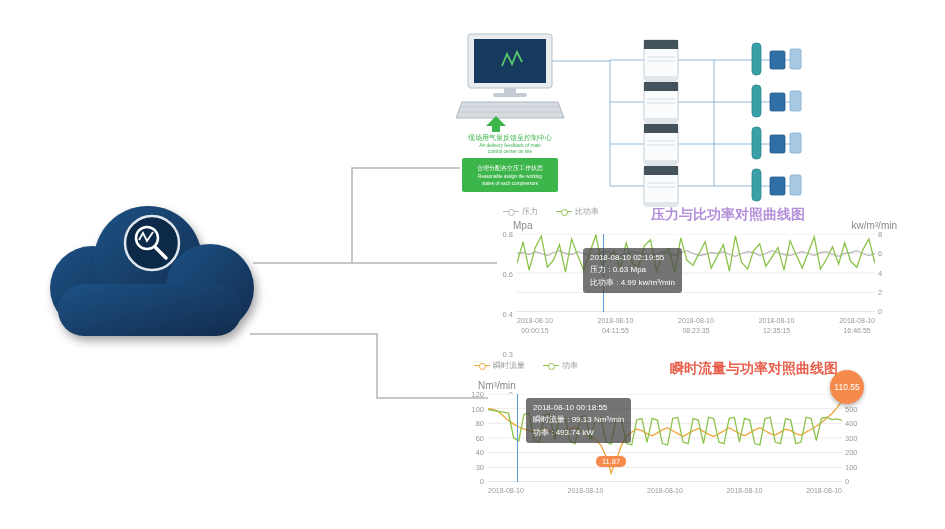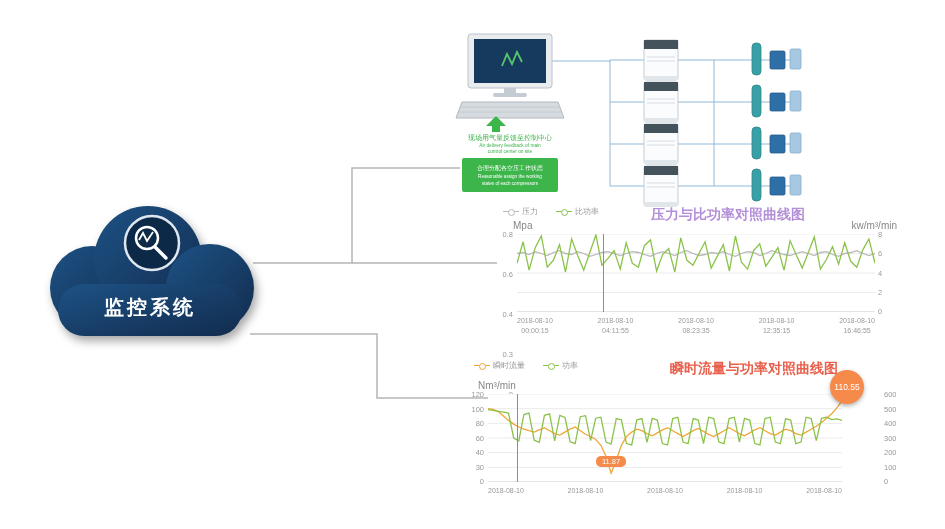--- a/index.html
+++ b/index.html
@@ -46,21 +46,21 @@
   .chart1 .plot{left:22px;top:30px;width:358px;height:78px;}
   .chart1 .cursor-line{left:86px;height:78px;}
   .chart1 .tooltip{left:66px;top:14px;}
   .chart1 .xlabels{left:22px;top:112px;width:358px;}
   
   .chart2{left:464px;top:358px;width:424px;height:152px;}
   .chart2 .legend{left:10px;top:2px;}
   .chart2 .chart-title{left:206px;top:2px;}
   .chart2 .ylab.left{left:14px;top:22px;}
   .chart2 .yticks.left{left:0;top:32px;width:20px;height:96px;}
-  .chart2 .yticks.right{left:381px;top:32px;width:22px;height:96px;margin-left:39px;}
+  .chart2 .yticks.right{left:381px;top:32px;width:22px;height:96px;}
   .chart2 .plot{left:24px;top:36px;width:354px;height:88px;}
   .chart2 .cursor-line{left:29px;height:88px;}
   .chart2 .tooltip{left:38px;top:4px;}
   .chart2 .xlabels{left:24px;top:128px;width:354px;}
   .point-marker{position:absolute;left:108px;top:62px;width:30px;height:11px;line-height:11px;
                 background:#f58a4b;color:#fff;font-size:7.5px;text-align:center;border-radius:5px;z-index:4;}
   .value-badge{position:absolute;left:366px;top:12px;width:34px;height:34px;border-radius:50%;
                background:#f58a4b;color:#fff;font-size:8.5px;display:flex;align-items:center;
                justify-content:center;box-shadow:0 2px 4px rgba(0,0,0,0.3);z-index:6;}
 </style>
@@ -90,21 +90,20 @@
         <circle cx="180" cy="100" r="44"></circle>
         <rect x="28" y="96" width="184" height="52" rx="26"></rect>
       </g>
       <g>
         <circle cx="122" cy="55" r="27" fill="#0c2947" stroke="#dfe7f0" stroke-width="2.5"></circle>
         <circle cx="117" cy="50" r="11" fill="none" stroke="#ffffff" stroke-width="2.5"></circle>
         <polyline points="109,52 113,45 117,53 123,44" fill="none" stroke="#ffffff" stroke-width="1.8"></polyline>
         <line x1="125" y1="59" x2="136" y2="70" stroke="#ffffff" stroke-width="3.5" stroke-linecap="round"></line>
       </g>
     </svg>
-    <div class="cloud-label">监控系统</div>
   </div>
 
   <svg class="diagram" viewBox="0 0 372 190">
 
     <g stroke="#8fb8d8" stroke-width="1" fill="none">
       <polyline points="100,35 158,35"></polyline>
       <line x1="158" y1="34" x2="158" y2="160"></line>
       <line x1="158" y1="34" x2="192" y2="34"></line>
       <line x1="158" y1="76" x2="192" y2="76"></line>
       <line x1="158" y1="118" x2="192" y2="118"></line>
@@ -232,20 +231,25 @@
       <svg class="plot-svg" viewBox="0 0 358 78" preserveAspectRatio="none">
           <line x1="0" x2="358" y1="0" y2="0" stroke="#ebebeb" stroke-width="1"></line>
           <line x1="0" x2="358" y1="19.5" y2="19.5" stroke="#ebebeb" stroke-width="1"></line>
           <line x1="0" x2="358" y1="39" y2="39" stroke="#ebebeb" stroke-width="1"></line>
           <line x1="0" x2="358" y1="58.5" y2="58.5" stroke="#ebebeb" stroke-width="1"></line>
           <line x1="0" x2="358" y1="78" y2="78" stroke="#c9c9c9" stroke-width="1"></line>
           <polyline points="0.0,19.5 6.1,18.5 12.1,20.5 18.2,17.6 24.3,19.5 30.3,21.5 36.4,18.5 42.5,16.6 48.5,19.5 54.6,20.5 60.7,17.6 66.7,19.5 72.8,22.4 78.9,20.5 84.9,18.5 91.0,17.6 97.1,19.5 103.2,21.5 109.2,19.5 115.3,17.6 121.4,18.5 127.4,20.5 133.5,22.4 139.6,19.5 145.6,17.6 151.7,19.5 157.8,21.5 163.8,18.5 169.9,16.6 176.0,19.5 182.0,21.5 188.1,20.5 194.2,18.5 200.2,19.5 206.3,17.6 212.4,20.5 218.4,22.4 224.5,19.5 230.6,17.6 236.6,18.5 242.7,21.5 248.8,19.5 254.8,16.6 260.9,18.5 267.0,20.5 273.1,21.5 279.1,19.5 285.2,17.6 291.3,19.5 297.3,21.5 303.4,18.5 309.5,17.6 315.5,20.5 321.6,22.4 327.7,19.5 333.7,18.5 339.8,16.6 345.9,19.5 351.9,21.5 358.0,19.5" fill="none" stroke="#b8b8b8" stroke-width="1.3"></polyline>
           <polyline points="0.0,29.3 6.1,7.8 12.1,36.1 18.2,13.7 24.3,2.0 30.3,33.2 36.4,26.3 42.5,10.7 48.5,38.0 54.6,4.9 60.7,21.5 66.7,36.1 72.8,18.5 78.9,1.0 84.9,31.2 91.0,24.4 97.1,16.6 103.2,35.1 109.2,8.8 115.3,29.3 121.4,33.2 127.4,11.7 133.5,5.8 139.6,37.0 145.6,20.5 151.7,14.6 157.8,38.0 163.8,3.9 169.9,26.3 176.0,31.2 182.0,19.5 188.1,7.8 194.2,34.1 200.2,22.4 206.3,10.7 212.4,37.0 218.4,2.0 224.5,28.3 230.6,35.1 236.6,16.6 242.7,9.8 248.8,32.2 254.8,23.4 260.9,13.7 267.0,36.1 273.1,6.8 279.1,20.5 285.2,34.1 291.3,18.5 297.3,2.9 303.4,35.1 309.5,25.3 315.5,12.7 321.6,30.2 327.7,8.8 333.7,27.3 339.8,33.2 345.9,15.6 351.9,4.9 358.0,29.3" fill="none" stroke="#8bc34a" stroke-width="1.3"></polyline>
         </svg>
       <div class="cursor-line"></div>
+      <div class="tooltip">
+        <div>2018-08-10 02:19:55</div>
+        <div>压力 : 0.63 Mpa</div>
+        <div>比功率 : 4.99 kw/m³/min</div>
+      </div>
     </div>
     <div class="xlabels">
         <div>2018-08-10
 00:00:15</div>
         <div>2018-08-10
 04:11:55</div>
         <div>2018-08-10
 08:23:35</div>
         <div>2018-08-10
 12:35:15</div>
@@ -295,20 +299,25 @@
           <line x1="0" x2="354" y1="14.666666666666666" y2="14.666666666666666" stroke="#ebebeb" stroke-width="1"></line>
           <line x1="0" x2="354" y1="29.333333333333332" y2="29.333333333333332" stroke="#ebebeb" stroke-width="1"></line>
           <line x1="0" x2="354" y1="44" y2="44" stroke="#ebebeb" stroke-width="1"></line>
           <line x1="0" x2="354" y1="58.666666666666664" y2="58.666666666666664" stroke="#ebebeb" stroke-width="1"></line>
           <line x1="0" x2="354" y1="73.33333333333334" y2="73.33333333333334" stroke="#ebebeb" stroke-width="1"></line>
           <line x1="0" x2="354" y1="88" y2="88" stroke="#c9c9c9" stroke-width="1"></line>
           <polyline points="0.0,14.7 5.1,15.3 10.3,17.6 15.4,22.0 20.5,26.4 25.7,30.1 30.8,33.0 35.9,35.2 41.0,36.7 46.2,38.1 51.3,35.9 56.4,33.7 61.6,36.7 66.7,39.6 71.8,41.1 77.0,38.1 82.1,35.2 87.2,33.0 92.3,36.7 97.5,40.3 102.6,42.5 107.7,45.5 112.9,51.3 118.0,62.3 123.1,79.3 128.3,66.0 133.4,51.3 138.5,42.5 143.7,38.1 148.8,35.2 153.9,36.7 159.0,39.6 164.2,41.8 169.3,38.9 174.4,35.9 179.6,33.7 184.7,36.7 189.8,39.6 195.0,42.5 200.1,39.6 205.2,36.7 210.3,34.5 215.5,37.4 220.6,40.3 225.7,42.5 230.9,39.6 236.0,36.7 241.1,33.7 246.3,36.7 251.4,39.6 256.5,41.8 261.7,38.9 266.8,35.9 271.9,33.7 277.0,36.7 282.2,39.6 287.3,41.1 292.4,38.1 297.6,35.2 302.7,36.7 307.8,39.6 313.0,41.1 318.1,38.1 323.2,35.2 328.3,32.3 333.5,28.6 338.6,24.2 343.7,19.8 348.9,13.9 354.0,6.9" fill="none" stroke="#f0a637" stroke-width="1.3"></polyline>
           <polyline points="0.0,15.6 5.1,16.3 10.3,17.3 15.4,18.2 20.5,19.1 25.7,44.0 30.8,46.9 35.9,20.5 41.0,19.1 46.2,46.2 51.3,48.4 56.4,21.3 61.6,19.8 66.7,46.9 71.8,21.3 77.0,23.5 82.1,47.7 87.2,49.6 92.3,22.7 97.5,21.7 102.6,46.6 107.7,24.2 112.9,23.2 118.0,48.1 123.1,50.2 128.3,24.6 133.4,25.8 138.5,49.6 143.7,51.0 148.8,25.8 153.9,24.6 159.0,48.4 164.2,24.3 169.3,26.1 174.4,49.6 179.6,51.0 184.7,24.6 189.8,23.2 195.0,48.1 200.1,49.6 205.2,24.6 210.3,26.1 215.5,49.6 220.6,23.2 225.7,24.6 230.9,48.1 236.0,49.6 241.1,24.6 246.3,23.2 251.4,48.1 256.5,24.3 261.7,26.1 266.8,49.6 271.9,51.0 277.0,24.6 282.2,23.2 287.3,48.1 292.4,49.6 297.6,24.6 302.7,26.1 307.8,49.6 313.0,48.1 318.1,23.2 323.2,24.6 328.3,46.6 333.5,24.3 338.6,23.2 343.7,25.7 348.9,24.9 354.0,26.4" fill="none" stroke="#8bc34a" stroke-width="1.3"></polyline>
         </svg>
       <div class="cursor-line"></div>
+      <div class="tooltip">
+        <div>2018-08-10 00:18:55</div>
+        <div>瞬时流量 : 99.13 Nm³/min</div>
+        <div>功率 : 493.74 kW</div>
+      </div>
       <div class="point-marker">11.87</div>
     </div>
     <div class="value-badge">110.55</div>
     <div class="xlabels">
         <div>2018-08-10</div>
         <div>2018-08-10</div>
         <div>2018-08-10</div>
         <div>2018-08-10</div>
         <div>2018-08-10</div>
       </div>

